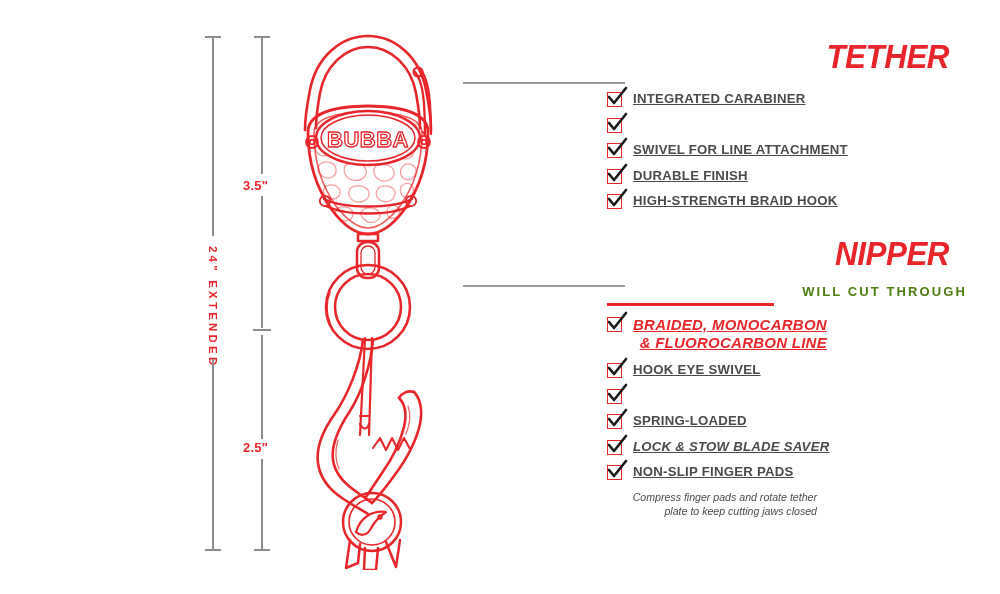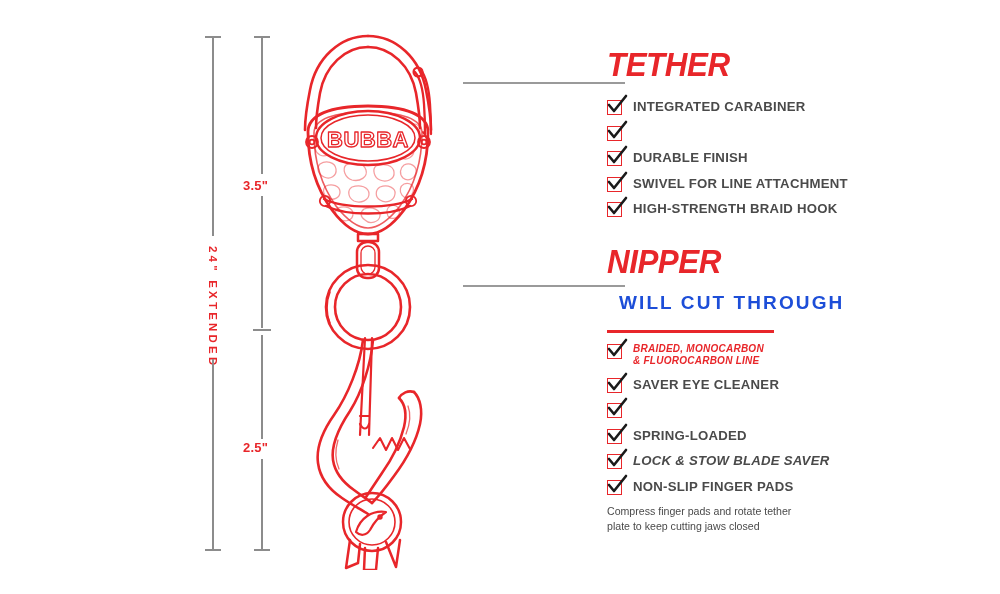--- a/index.html
+++ b/index.html
@@ -66,40 +66,41 @@
   .leader {
     position: absolute;
     height: 2px;
     background: #9a9a9a;
   }
 
   
   #panel {
     position: absolute;
     left: 607px;
-    top: 48px;
+    top: 40px;
     width: 360px;
+    text-align: right;
   }
   .sec-title {
     color: #E8262A;
     font-size: 33px;
     font-weight: bold;
     font-style: italic;
     letter-spacing: -0.5px;
     line-height: 1;
     margin: 0;
     transform: scaleX(0.95);
     transform-origin: left center;
   }
   .sub-title {
-    color: #1d4ed8;
-    font-size: 19px;
+    color: #4d7c0f;
+    font-size: 13px;
     font-weight: bold;
     letter-spacing: 2.1px;
-    margin: 12px;
+    margin: 0;
     padding-bottom: 4px;
   }
   .sub-rule {
     width: 167px;
     height: 2.5px;
     background: #E8262A;
     margin: 0 0 10px 0;
   }
 
   ul.feat {
@@ -128,34 +129,36 @@
     width: 22px;
     height: 22px;
     overflow: visible;
   }
   .feat-text {
     color: #4a4a4a;
     font-size: 13.2px;
     font-weight: bold;
     letter-spacing: .25px;
     line-height: 1.18;
+    text-decoration: underline;
   }
   .feat-text.red-ital {
     color: #E8262A;
     font-style: italic;
-    font-size: 10px;
+    font-size: 15px;
     line-height: 1.24;
   }
   .feat-text.ital {
     font-style: italic;
   }
   li.tall { margin-bottom: 16px; }
   .note {
     color: #4a4a4a;
     font-size: 10.6px;
+    font-style: italic;
     line-height: 1.38;
     margin: 4px 0 0 0;
     max-width: 210px;
   }
 </style>
 </head>
 <body>
 
 <div id="page">
 
@@ -349,29 +352,29 @@
                 <path d="M3 11 L8 17 L20 2" fill="none" stroke="#1a1a1a" stroke-width="2.6" stroke-linecap="round" stroke-linejoin="round"></path>
               </svg>
           </span>
         </li>
         <li>
           <span class="cbox">
             <svg viewBox="0 0 22 22" aria-hidden="true">
                 <path d="M3 11 L8 17 L20 2" fill="none" stroke="#1a1a1a" stroke-width="2.6" stroke-linecap="round" stroke-linejoin="round"></path>
               </svg>
           </span>
+          <span class="feat-text">SWIVEL FOR LINE ATTACHMENT</span>
+        </li>
+        <li>
+          <span class="cbox">
+            <svg viewBox="0 0 22 22" aria-hidden="true">
+                <path d="M3 11 L8 17 L20 2" fill="none" stroke="#1a1a1a" stroke-width="2.6" stroke-linecap="round" stroke-linejoin="round"></path>
+              </svg>
+          </span>
           <span class="feat-text">DURABLE FINISH</span>
-        </li>
-        <li>
-          <span class="cbox">
-            <svg viewBox="0 0 22 22" aria-hidden="true">
-                <path d="M3 11 L8 17 L20 2" fill="none" stroke="#1a1a1a" stroke-width="2.6" stroke-linecap="round" stroke-linejoin="round"></path>
-              </svg>
-          </span>
-          <span class="feat-text">SWIVEL FOR LINE ATTACHMENT</span>
         </li>
         <li>
           <span class="cbox">
             <svg viewBox="0 0 22 22" aria-hidden="true">
                 <path d="M3 11 L8 17 L20 2" fill="none" stroke="#1a1a1a" stroke-width="2.6" stroke-linecap="round" stroke-linejoin="round"></path>
               </svg>
           </span>
           <span class="feat-text">HIGH-STRENGTH BRAID HOOK</span>
         </li>
       </ul>
@@ -396,21 +399,21 @@
             <span>BRAIDED, MONOCARBON</span><br>
             <span>&amp; FLUOROCARBON LINE</span>
           </span>
         </li>
         <li>
           <span class="cbox">
             <svg viewBox="0 0 22 22" aria-hidden="true">
                 <path d="M3 11 L8 17 L20 2" fill="none" stroke="#1a1a1a" stroke-width="2.6" stroke-linecap="round" stroke-linejoin="round"></path>
               </svg>
           </span>
-          <span class="feat-text">SAVER EYE CLEANER</span>
+          <span class="feat-text">HOOK EYE SWIVEL</span>
         </li>
         <li>
           <span class="cbox">
             <svg viewBox="0 0 22 22" aria-hidden="true">
                 <path d="M3 11 L8 17 L20 2" fill="none" stroke="#1a1a1a" stroke-width="2.6" stroke-linecap="round" stroke-linejoin="round"></path>
               </svg>
           </span>
         </li>
         <li>
           <span class="cbox">

